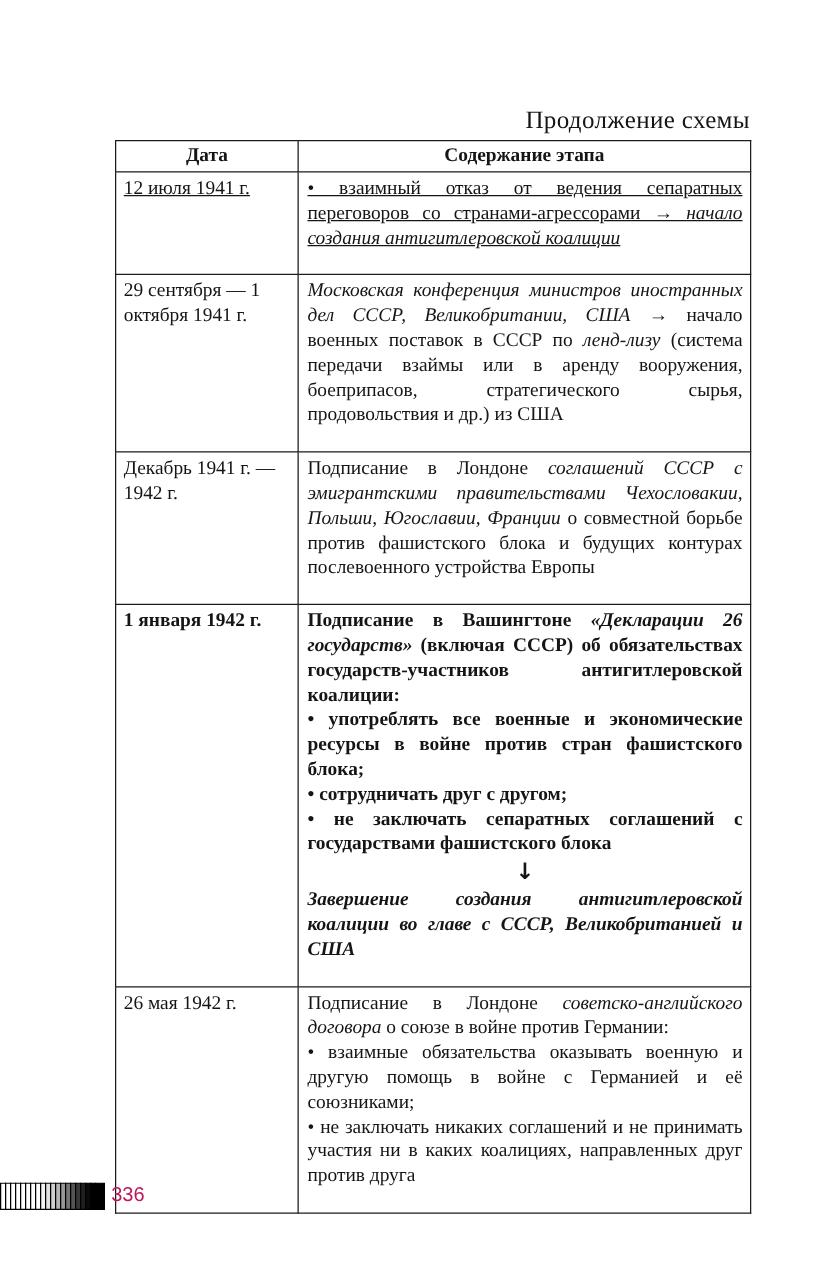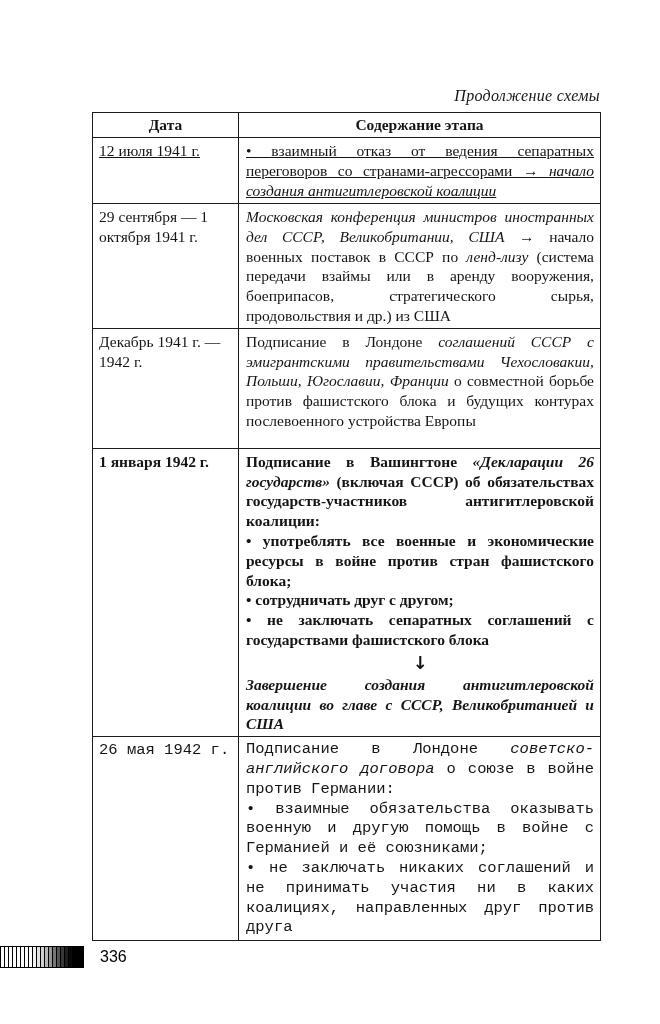--- a/index.html
+++ b/index.html
@@ -9,22 +9,21 @@
     height: 1024px;
     background: #ffffff;
     color: #151515;
     font-family: "Liberation Serif", serif;
     overflow: hidden;
   }
   .caption {
     position: absolute;
     top: 87px;
     right: 60px;
-    font-style: italic;
-    font-size: 16px;
+    font-size: 20px;
     line-height: 18px;
     letter-spacing: 0.3px;
   }
   table.schema-table {
     position: absolute;
     left: 92px;
     top: 112px;
     width: 508px;
     border-collapse: collapse;
     table-layout: fixed;
@@ -44,53 +43,53 @@
     line-height: 19px;
     text-align: center;
     padding: 2px 4px;
   }
   td.date-cell {
     padding: 3px 4px 3px 6px;
     font-size: 15.5px;
     line-height: 20px;
   }
   td.content-cell {
-    padding: 3px 6px 2px 7px;
+    padding: 3px 6px 19px 7px;
     font-size: 15.5px;
     line-height: 19.8px;
   }
   .para { text-align: justify; }
   .para i { font-style: italic; }
   .arrow-block {
     text-align: center;
     font-family: "DejaVu Sans", sans-serif;
     font-size: 18px;
     height: 25px;
     line-height: 25px;
   }
   tbody tr:nth-child(1) { height: 66px; text-decoration: underline; }
   tbody tr:nth-child(2) { height: 120px; margin-top: 11px; }
   tbody tr:nth-child(3) { height: 120px; }
   tbody tr:nth-child(4) { height: 243px; font-weight: bold; }
-  tbody tr:nth-child(5) { height: 163px; font-family: Liberation Mono, monospace; }
+  tbody tr:nth-child(5) { height: 163px; }
   tbody tr:nth-child(6) { height: 64px; }
   .footer {
     position: absolute;
     left: 0;
     top: 946px;
     height: 22px;
     display: flex;
     align-items: center;
   }
   .barcode { display: block; }
   .page-number {
     font-family: "Liberation Sans", sans-serif;
     font-size: 16px;
-    margin-left: 16px;
-    color: #000000;
+    margin-left: 5px;
+    color: #be185d;
   }
 </style>
 </head>
 <body>
 
 <div class="page">
 
   <div class="caption">Продолжение схемы</div>
 
   <table class="schema-table">

